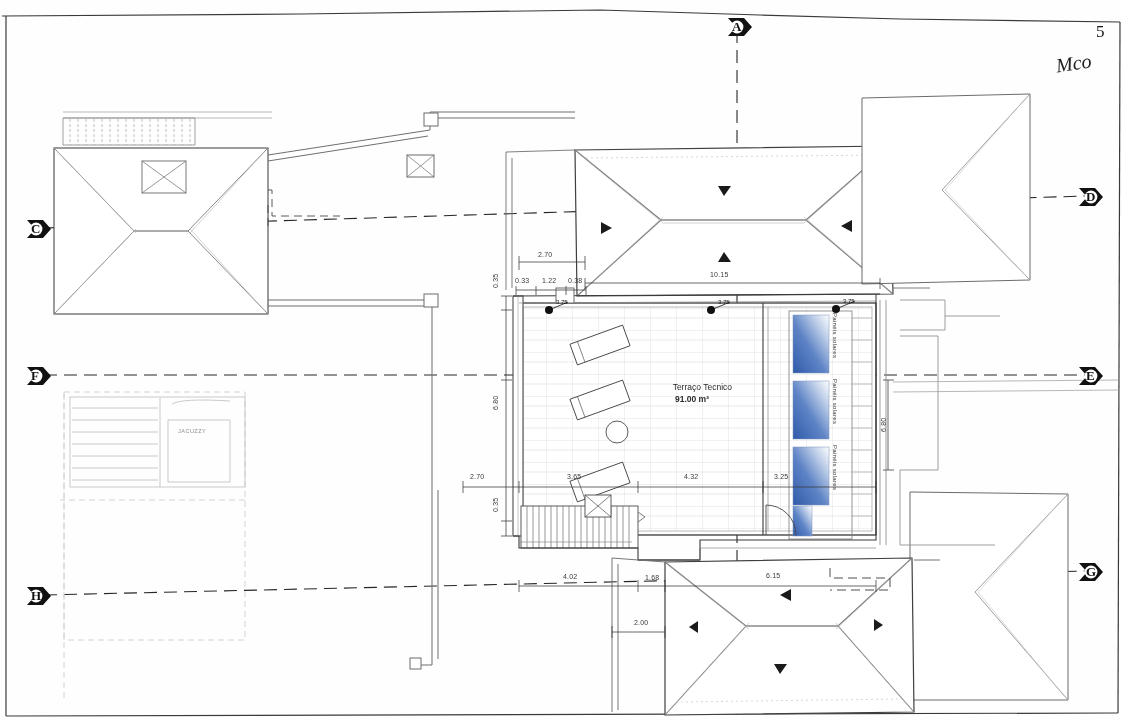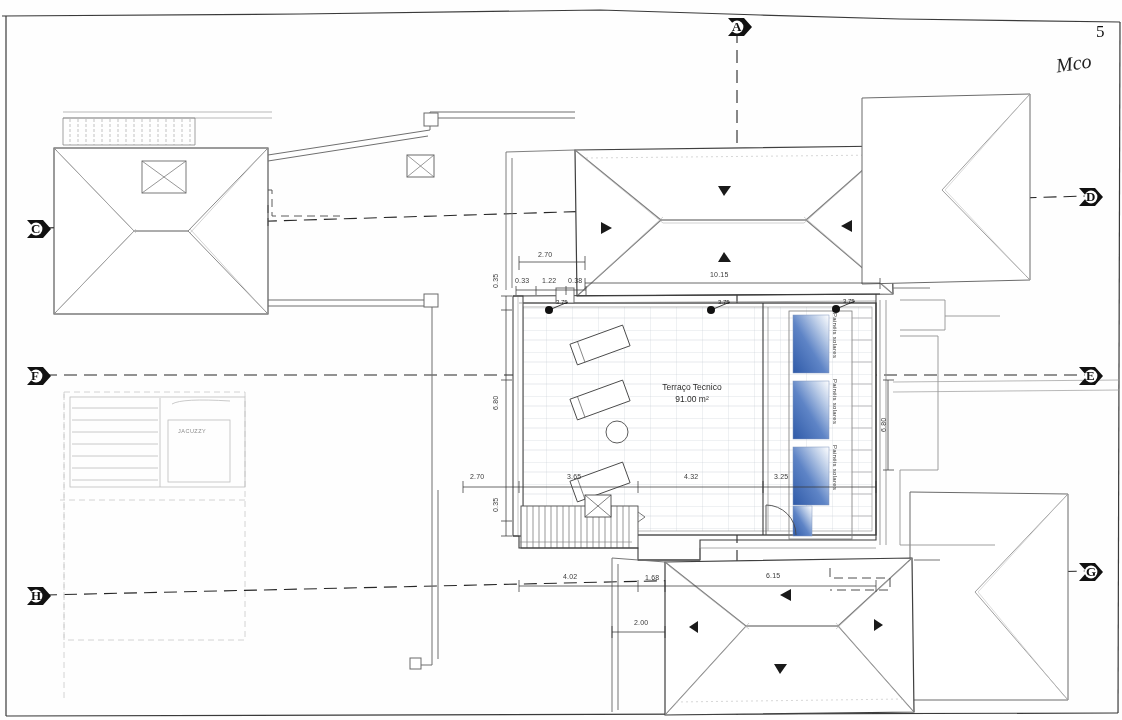--- a/index.html
+++ b/index.html
@@ -3,22 +3,22 @@
 <meta charset="utf-8">
 <style>
   html,body{margin:0;padding:0;background:#ffffff;}
   body{width:1122px;height:720px;overflow:hidden;
        font-family:"Liberation Sans",sans-serif;color:#1a1a1a;}
   #sheet{position:relative;width:1122px;height:720px;background:#fefefe;}
   svg{position:absolute;left:0;top:0;}
   .lbl{position:absolute;white-space:nowrap;}
   .dim{font-size:7px;color:#3a3a3a;letter-spacing:.2px;}
   .axis-letter{font-size:13px;font-weight:bold;color:#111;font-family:"Liberation Serif",serif;}
-  .room-name{font-size:8.5px;color:#2a2a2a;text-align:center;}
-  .room-area{font-size:8.5px;color:#2a2a2a;text-align:center;}
+  .room-name{font-size:8.5px;color:#2a2a2a;text-align:right;}
+  .room-area{font-size:8.5px;color:#2a2a2a;text-align:center;font-weight:bold;}
   .panel-txt{font-size:6px;color:#333;
              writing-mode:vertical-rl;text-orientation:mixed;letter-spacing:.3px;}
   .jac{font-size:5.5px;color:#8c8c8c;letter-spacing:.5px;}
   .pagenum{font-size:17px;color:#111;font-family:"Liberation Serif",serif;}
   .signature{font-size:20px;color:#222;font-family:"Liberation Serif",serif;
              font-style:italic;transform:rotate(-8deg);}
   .elev{font-size:6px;color:#222;}
 </style>
 </head>
 <body>

